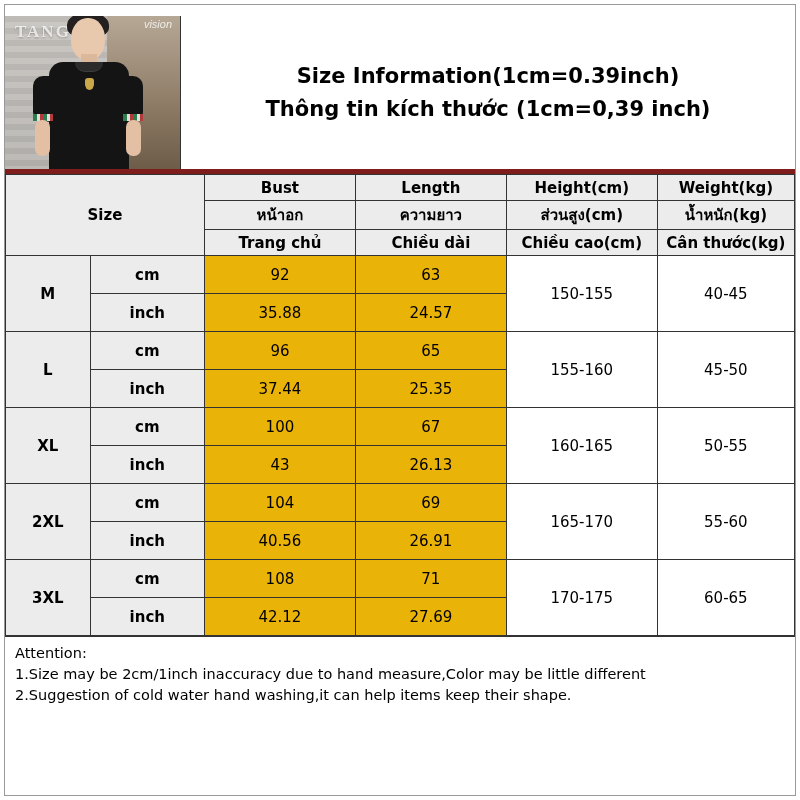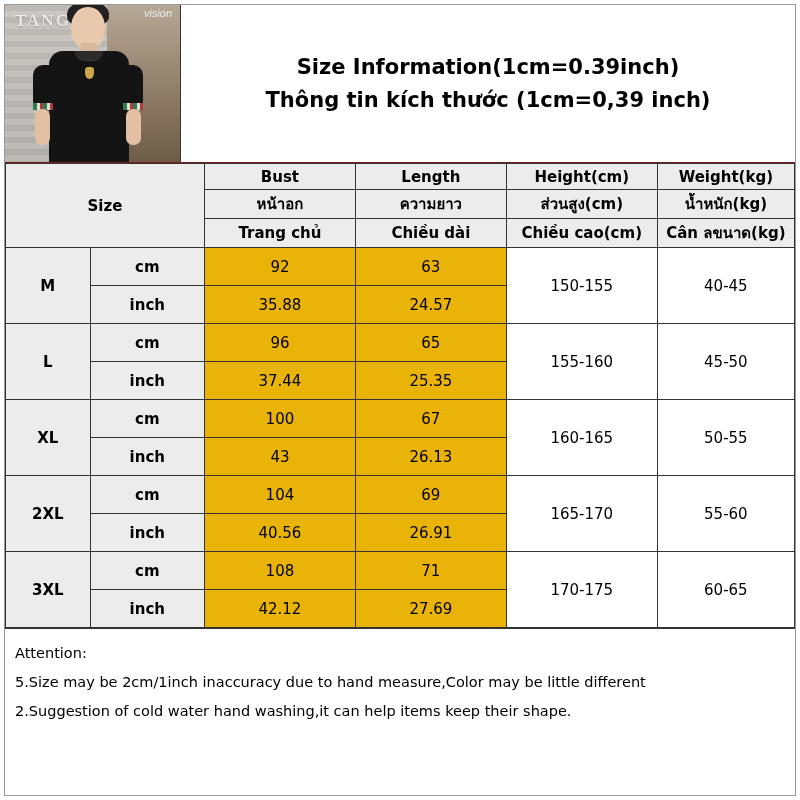--- a/index.html
+++ b/index.html
@@ -28,22 +28,23 @@
     box-sizing: border-box;
     background: #fff;
     display: flex;
     flex-direction: column;
   }
 
   
   .header-row {
     display: flex;
     height: 158px;
-    border-bottom: 1px solid #7f1d1d;
-    box-sizing: border-box;
+    border-bottom: 5px solid #7f1d1d;
+    box-sizing: border-box;
+    margin-top: 11px;
   }
   .photo-cell {
     width: 176px;
     border-right: 1px solid #333;
     box-sizing: border-box;
     position: relative;
     overflow: hidden;
     background: #cfcfd3;
   }
   
@@ -257,21 +258,21 @@
   .note {
     flex: 1;
     padding: 6px 8px 4px 10px;
     box-sizing: border-box;
     font-size: 14.5px;
     font-family: "DejaVu Sans", sans-serif;
     line-height: 1.45;
     color: #000;
     border-top: 1px solid #333;
   }
-  .note div { white-space: pre-wrap; margin-top: 8px; }
+  .note div { white-space: pre-wrap; }
 </style>
 </head>
 <body>
 
 <div id="page">
   <div class="sheet">
 
     <div class="header-row">
       <div class="photo-cell">
         <div class="photo-bg"></div>
@@ -320,21 +321,21 @@
         <tr>
           <td class="head-cell">หน้าอก</td>
           <td class="head-cell">ความยาว</td>
           <td class="head-cell">ส่วนสูง(cm)</td>
           <td class="head-cell">น้ำหนัก(kg)</td>
         </tr>
         <tr>
           <td class="head-cell">Trang chủ</td>
           <td class="head-cell">Chiều dài</td>
           <td class="head-cell">Chiều cao(cm)</td>
-          <td class="head-cell">Cân ลขนาด(kg)</td>
+          <td class="head-cell">Cân thước(kg)</td>
         </tr>
 
         <tr>
           <td class="size-label" rowspan="2">M</td>
           <td class="unit-cell">cm</td>
           <td class="val-cell">92</td>
           <td class="val-cell">63</td>
           <td class="span-cell" rowspan="2">150-155</td>
           <td class="span-cell" rowspan="2">40-45</td>
         </tr>
@@ -397,18 +398,18 @@
         <tr>
           <td class="unit-cell">inch</td>
           <td class="val-cell">42.12</td>
           <td class="val-cell">27.69</td>
         </tr>
       </tbody>
     </table>
 
     <div class="note">
       <div>Attention:</div>
-      <div>5.Size may be 2cm/1inch inaccuracy due to hand measure,Color may be little different</div>
+      <div>1.Size may be 2cm/1inch inaccuracy due to hand measure,Color may be little different</div>
       <div>2.Suggestion of cold water hand washing,it can help items keep their shape.</div>
     </div>
 
   </div>
 </div>
 
 </body></html>

